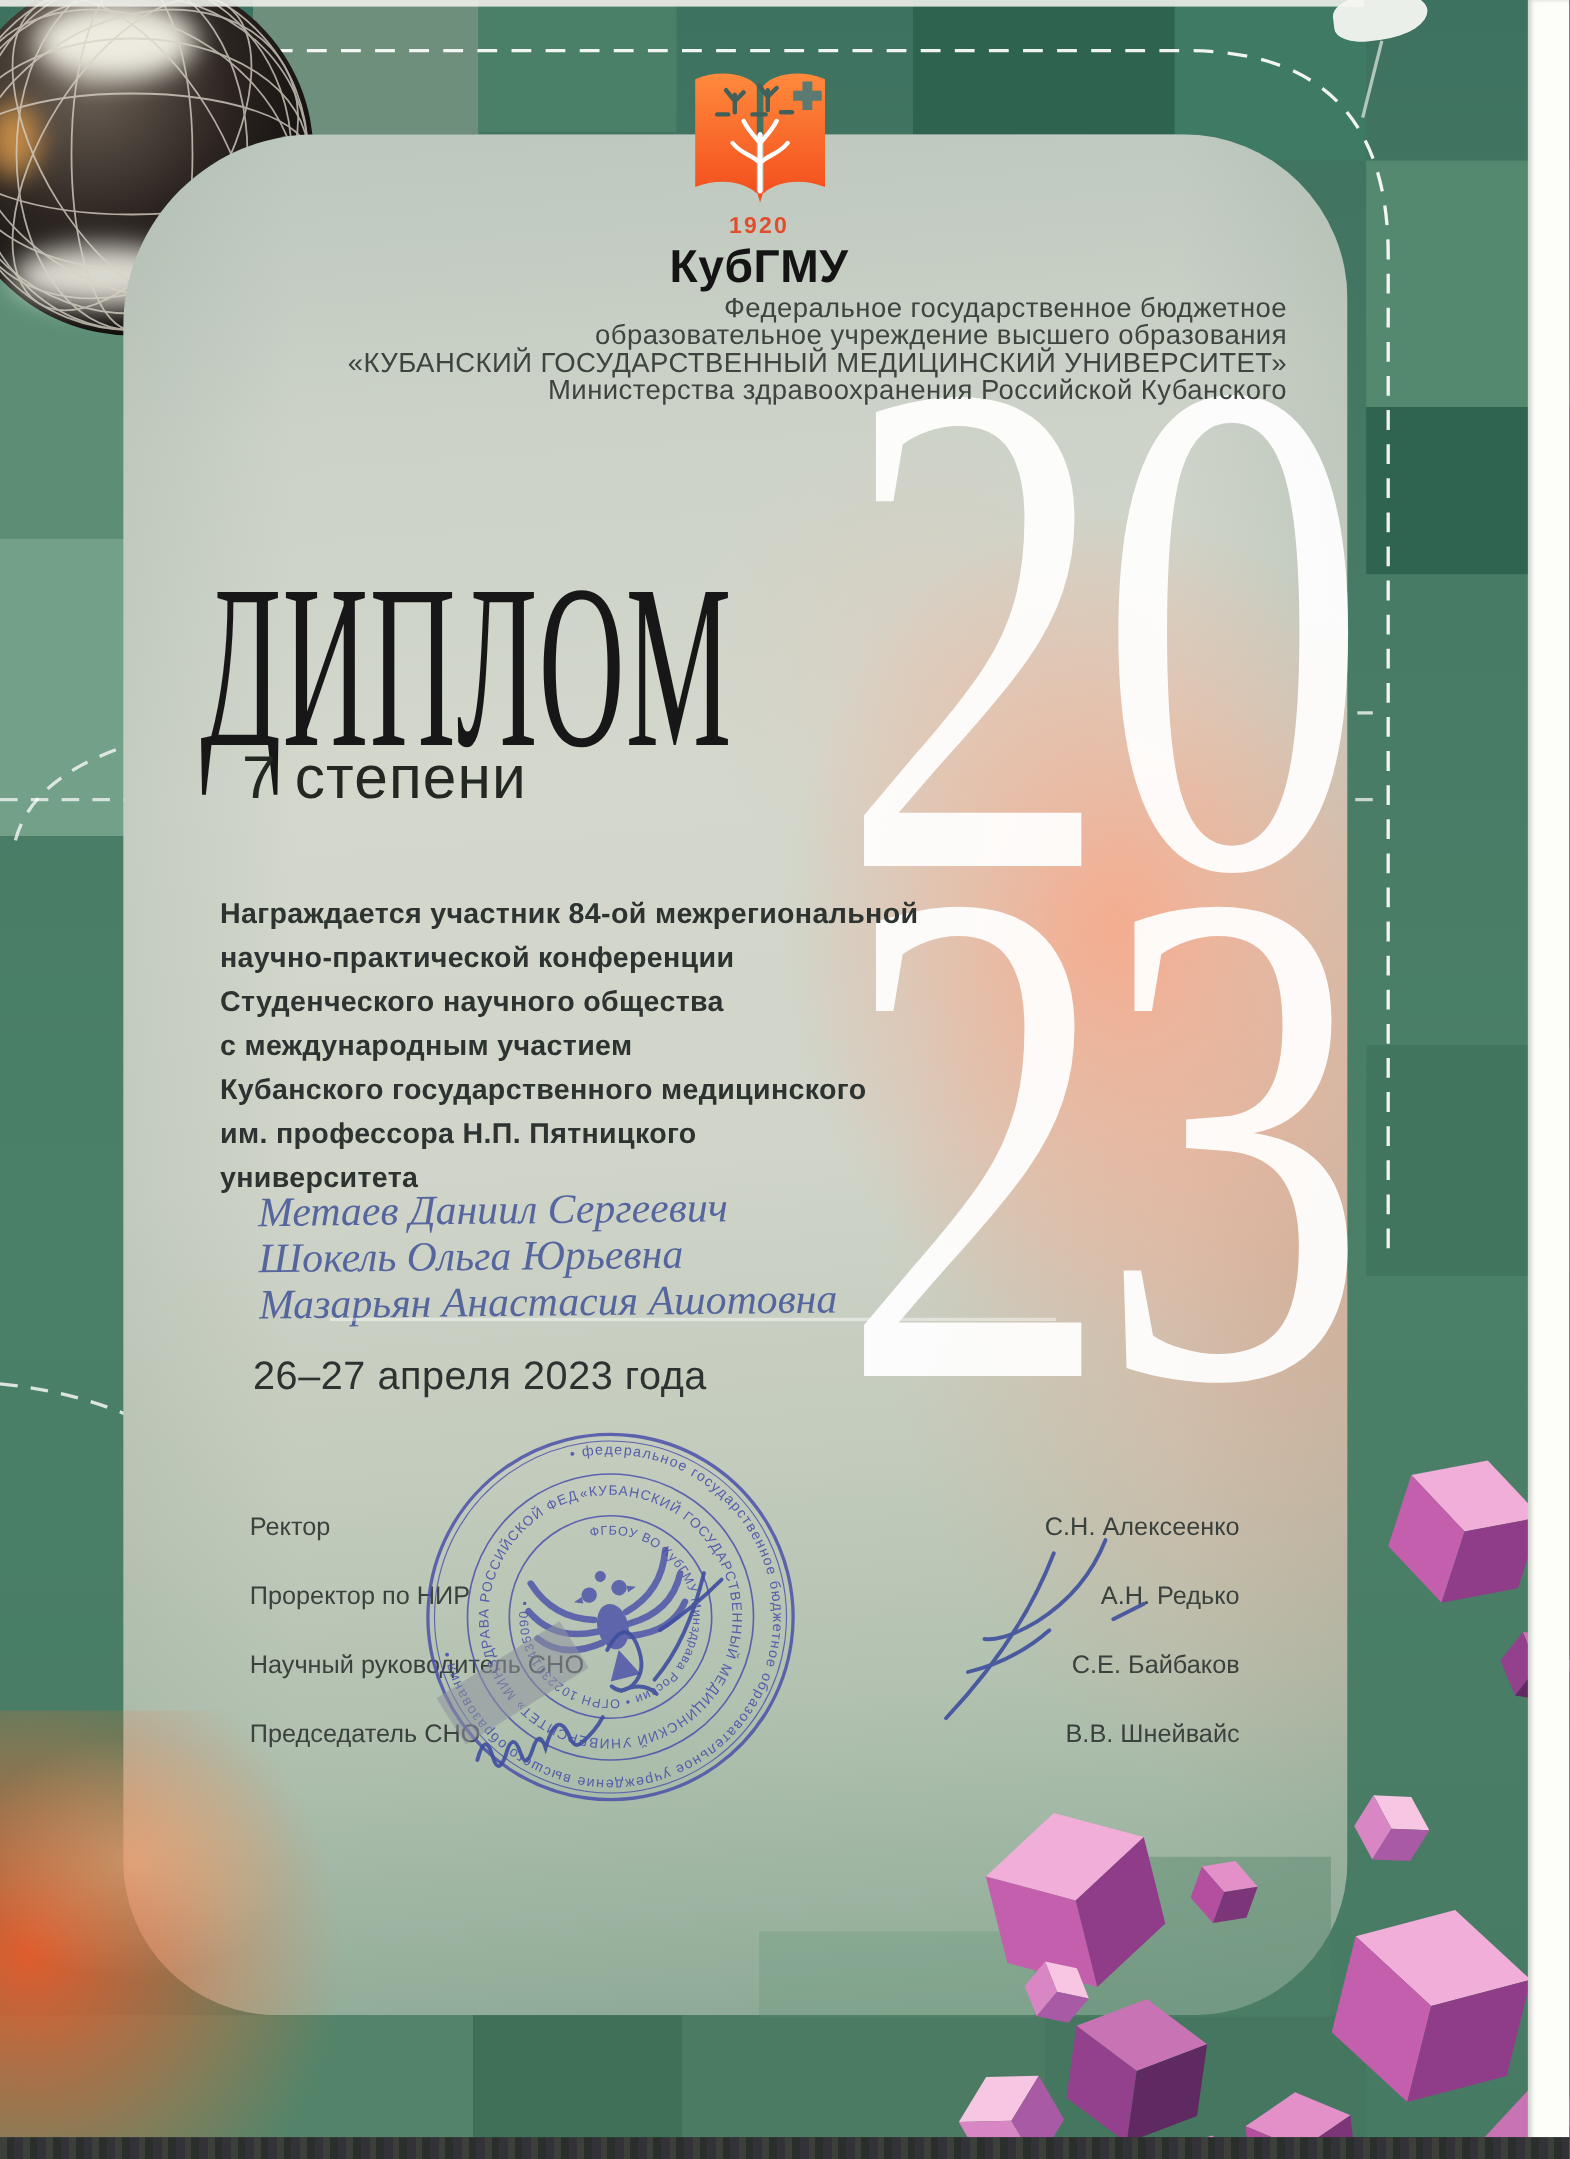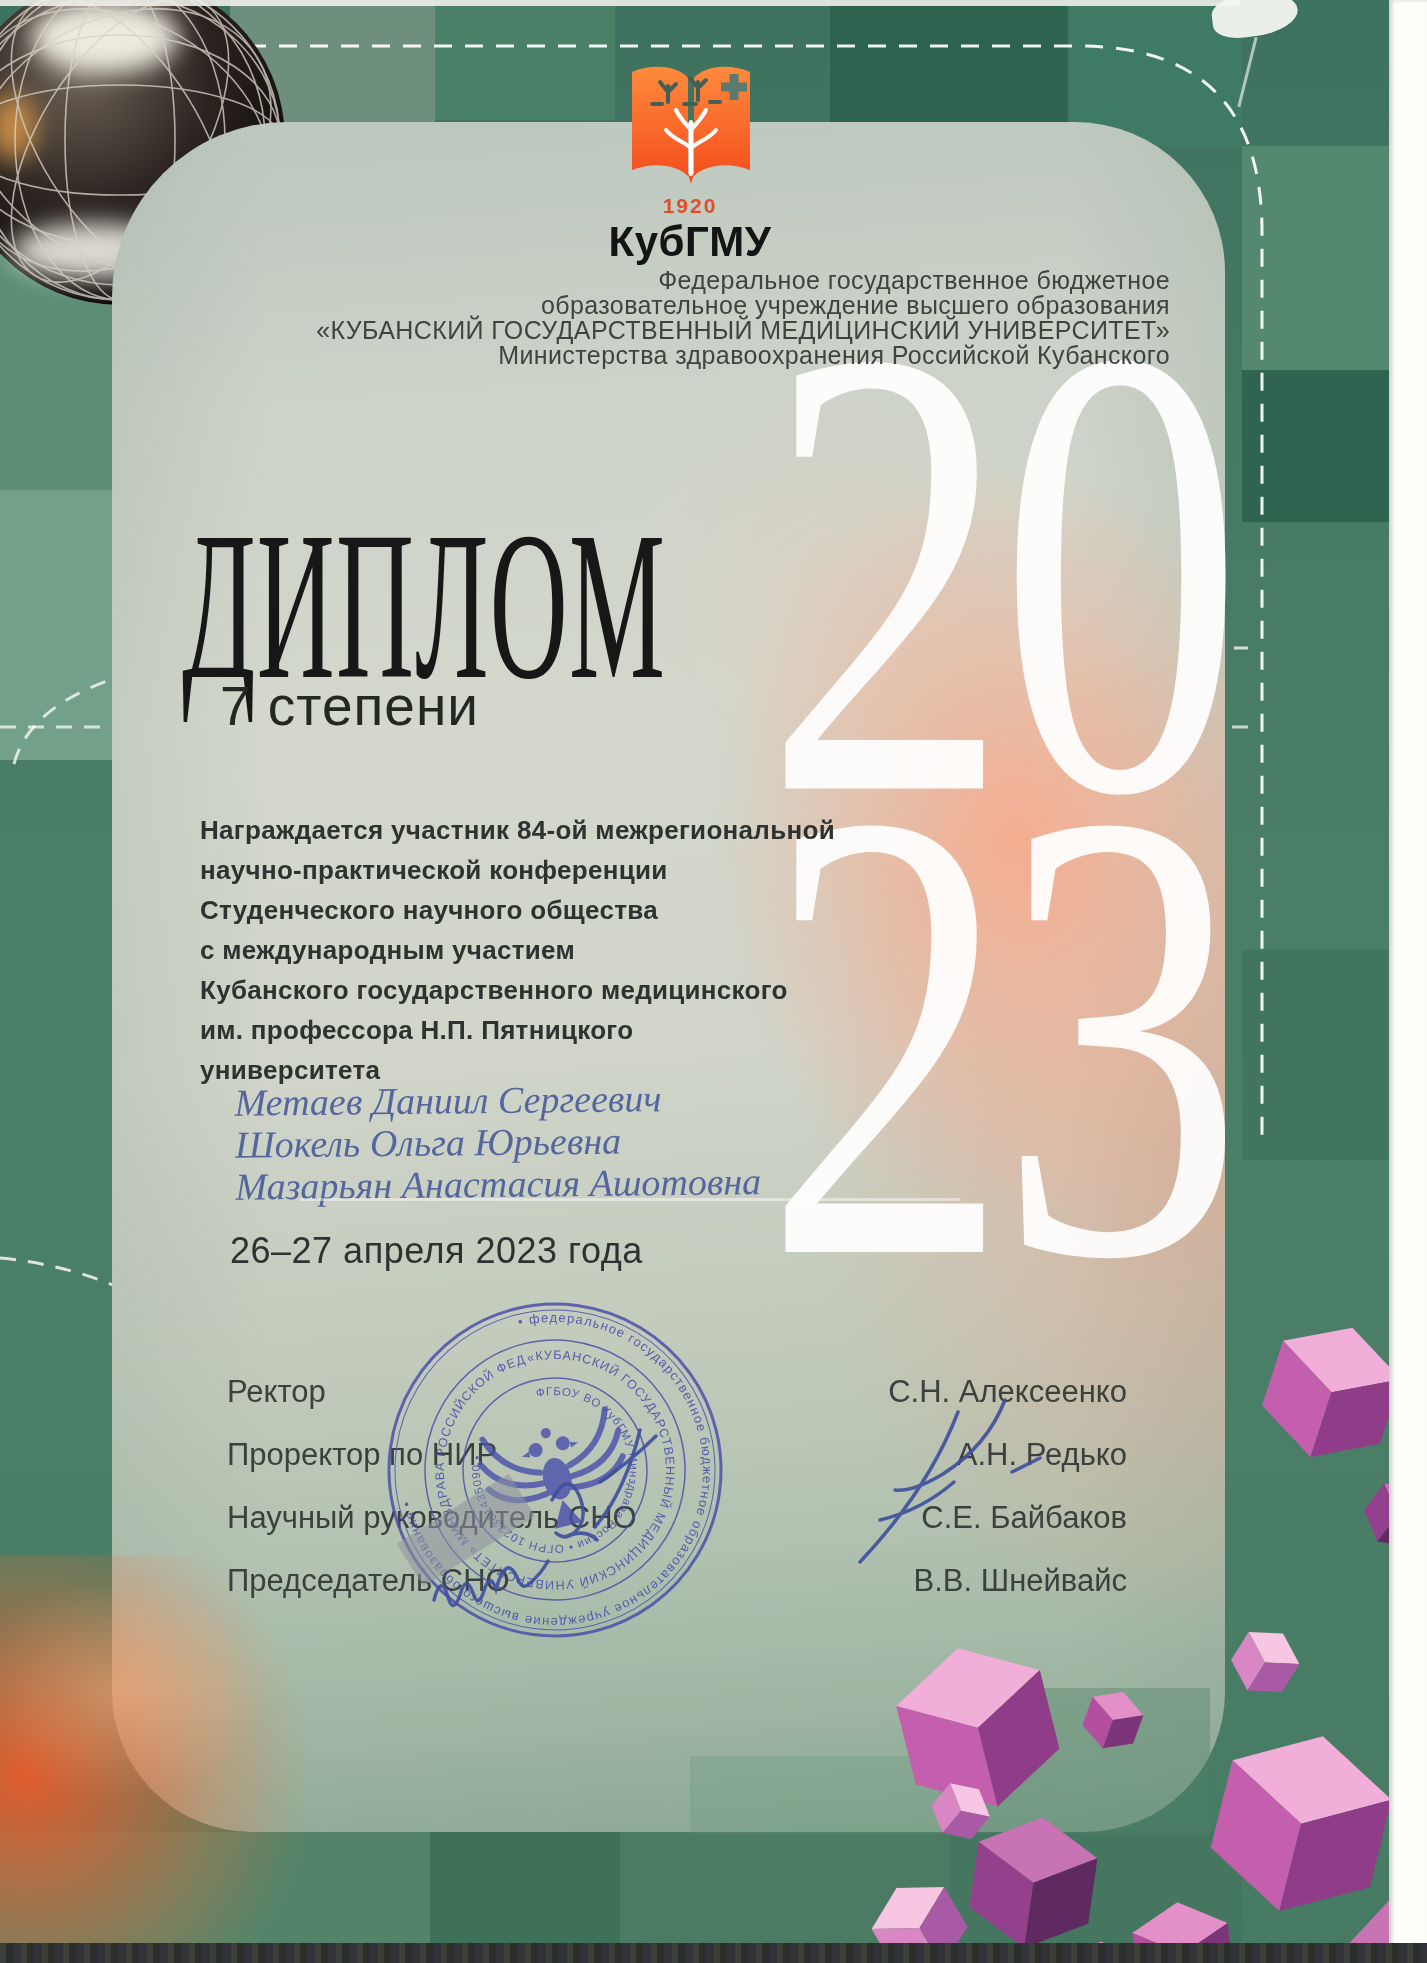--- a/index.html
+++ b/index.html
@@ -31,21 +31,21 @@
   .watermark{position:absolute;right:195px;top:340px;width:540px;text-align:right;
         color:rgba(255,255,255,.93);font-family:"Liberation Serif",serif;
         font-size:560px;line-height:.72;letter-spacing:-14px;
         transform:scale(.88,1.15);transform-origin:right top;}
   .award{position:absolute;left:200px;top:810px;width:820px;color:#2d3330;
         font-size:26px;line-height:40px;letter-spacing:.3px;font-weight:bold;}
   .names{position:absolute;left:235px;top:1078px;width:700px;color:#55669e;
         font-family:"Liberation Serif",serif;font-style:italic;
         font-size:38px;line-height:42px;transform:rotate(-.6deg);}
   .date{position:absolute;left:230px;top:1230px;color:#2d3330;font-size:36px;letter-spacing:.5px;}
-  .sigrows{position:absolute;left:227px;top:1374px;width:900px;color:#3b413d;font-size:31px;}
+  .sigrows{position:absolute;left:227px;top:1374px;width:900px;color:#3b413d;font-size:23px;}
   .sigrow{display:flex;justify-content:space-between;height:63px;align-items:flex-start;}
   
   .sphere{position:absolute;left:-45px;top:-25px;width:330px;height:330px;border-radius:50%;
         background:radial-gradient(circle at 38% 30%, #6d6257 0%, #2b2420 42%, #0c0a08 78%);}
   
   .glow-left{position:absolute;left:-70px;top:1555px;width:440px;height:440px;
         background:radial-gradient(circle at 22% 50%, rgba(244,88,38,.88), rgba(244,110,50,.30) 46%, rgba(244,110,50,0) 70%);}
   .glow-left2{position:absolute;left:-30px;top:1580px;width:300px;height:220px;
         background:radial-gradient(closest-side, rgba(250,190,140,.45), rgba(250,190,140,0));}
   

